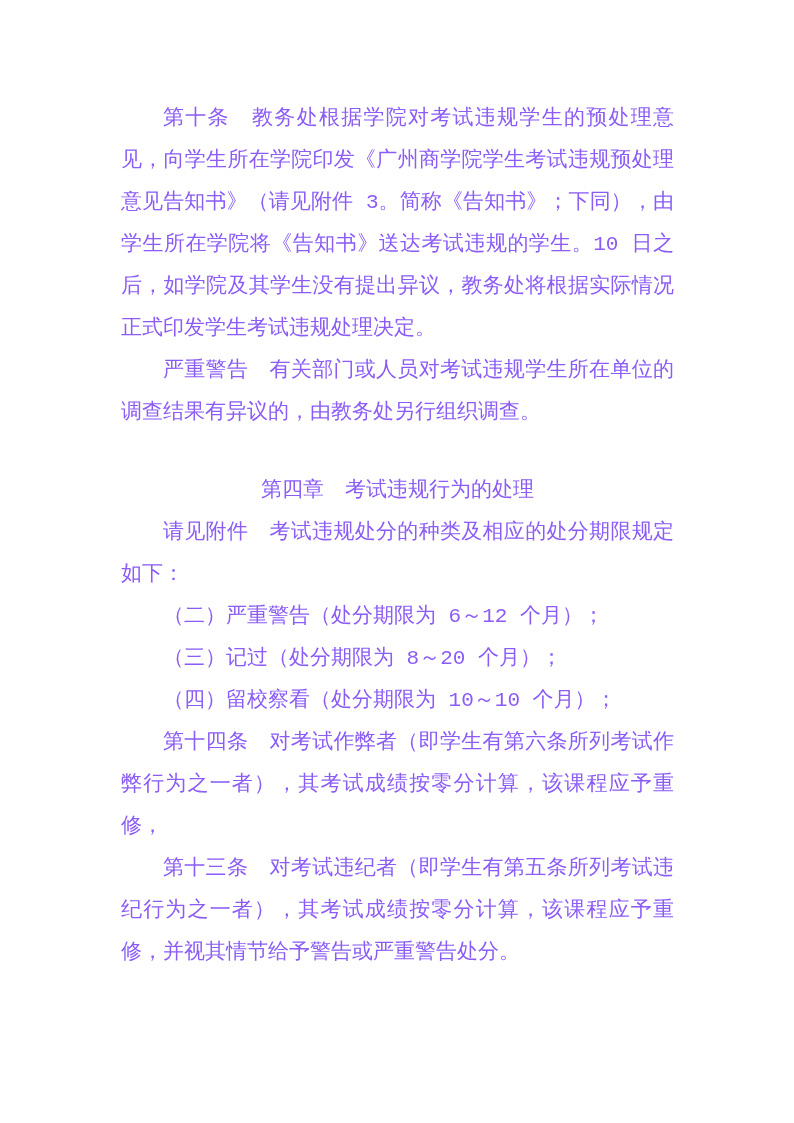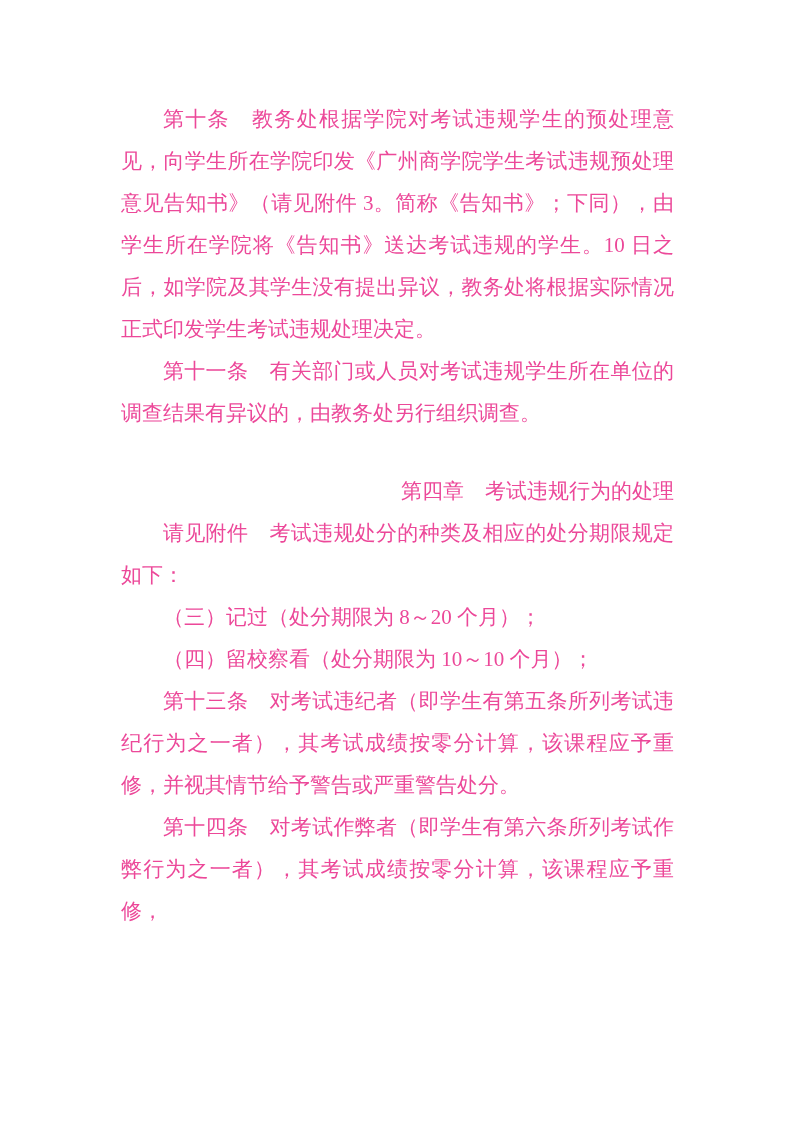--- a/index.html
+++ b/index.html
@@ -19,45 +19,47 @@
     overflow: hidden;
     font-family: "Liberation Serif", "DejaVu Serif", serif;
   }
   .content {
     position: absolute;
     left: 121px;
     top: 98px;
     width: 553px;
     font-size: 21px;
     line-height: 42px;
-    color: #ec4899;
+    color: #8b5cf6;
     text-align: justify;
     text-justify: inter-character;
+    font-family: Liberation Mono, monospace;
   }
   .para {
     margin: 0;
     text-indent: 2em;
   }
   .list-item {
     margin: 0;
     text-indent: 2em;
   }
   .heading {
     margin: 36px 0 0 0;
     text-indent: 0;
-    text-align: right;
+    text-align: center;
   }
 </style>
 </head>
 <body>
 
 <div class="page">
   <div class="content">
     <p class="para">第十条　教务处根据学院对考试违规学生的预处理意见，向学生所在学院印发《广州商学院学生考试违规预处理意见告知书》（请见附件 3。简称《告知书》；下同），由学生所在学院将《告知书》送达考试违规的学生。10 日之后，如学院及其学生没有提出异议，教务处将根据实际情况正式印发学生考试违规处理决定。</p>
-    <p class="para">第十一条　有关部门或人员对考试违规学生所在单位的调查结果有异议的，由教务处另行组织调查。</p>
+    <p class="para">严重警告　有关部门或人员对考试违规学生所在单位的调查结果有异议的，由教务处另行组织调查。</p>
     <p class="heading">第四章　考试违规行为的处理</p>
     <p class="para">请见附件　考试违规处分的种类及相应的处分期限规定如下：</p>
+    <p class="list-item">（二）严重警告（处分期限为 6～12 个月）；</p>
     <p class="list-item">（三）记过（处分期限为 8～20 个月）；</p>
     <p class="list-item">（四）留校察看（处分期限为 10～10 个月）；</p>
+    <p class="para">第十四条　对考试作弊者（即学生有第六条所列考试作弊行为之一者），其考试成绩按零分计算，该课程应予重修，</p>
     <p class="para">第十三条　对考试违纪者（即学生有第五条所列考试违纪行为之一者），其考试成绩按零分计算，该课程应予重修，并视其情节给予警告或严重警告处分。</p>
-    <p class="para">第十四条　对考试作弊者（即学生有第六条所列考试作弊行为之一者），其考试成绩按零分计算，该课程应予重修，</p>
   </div>
 </div>
 
 </body></html>

